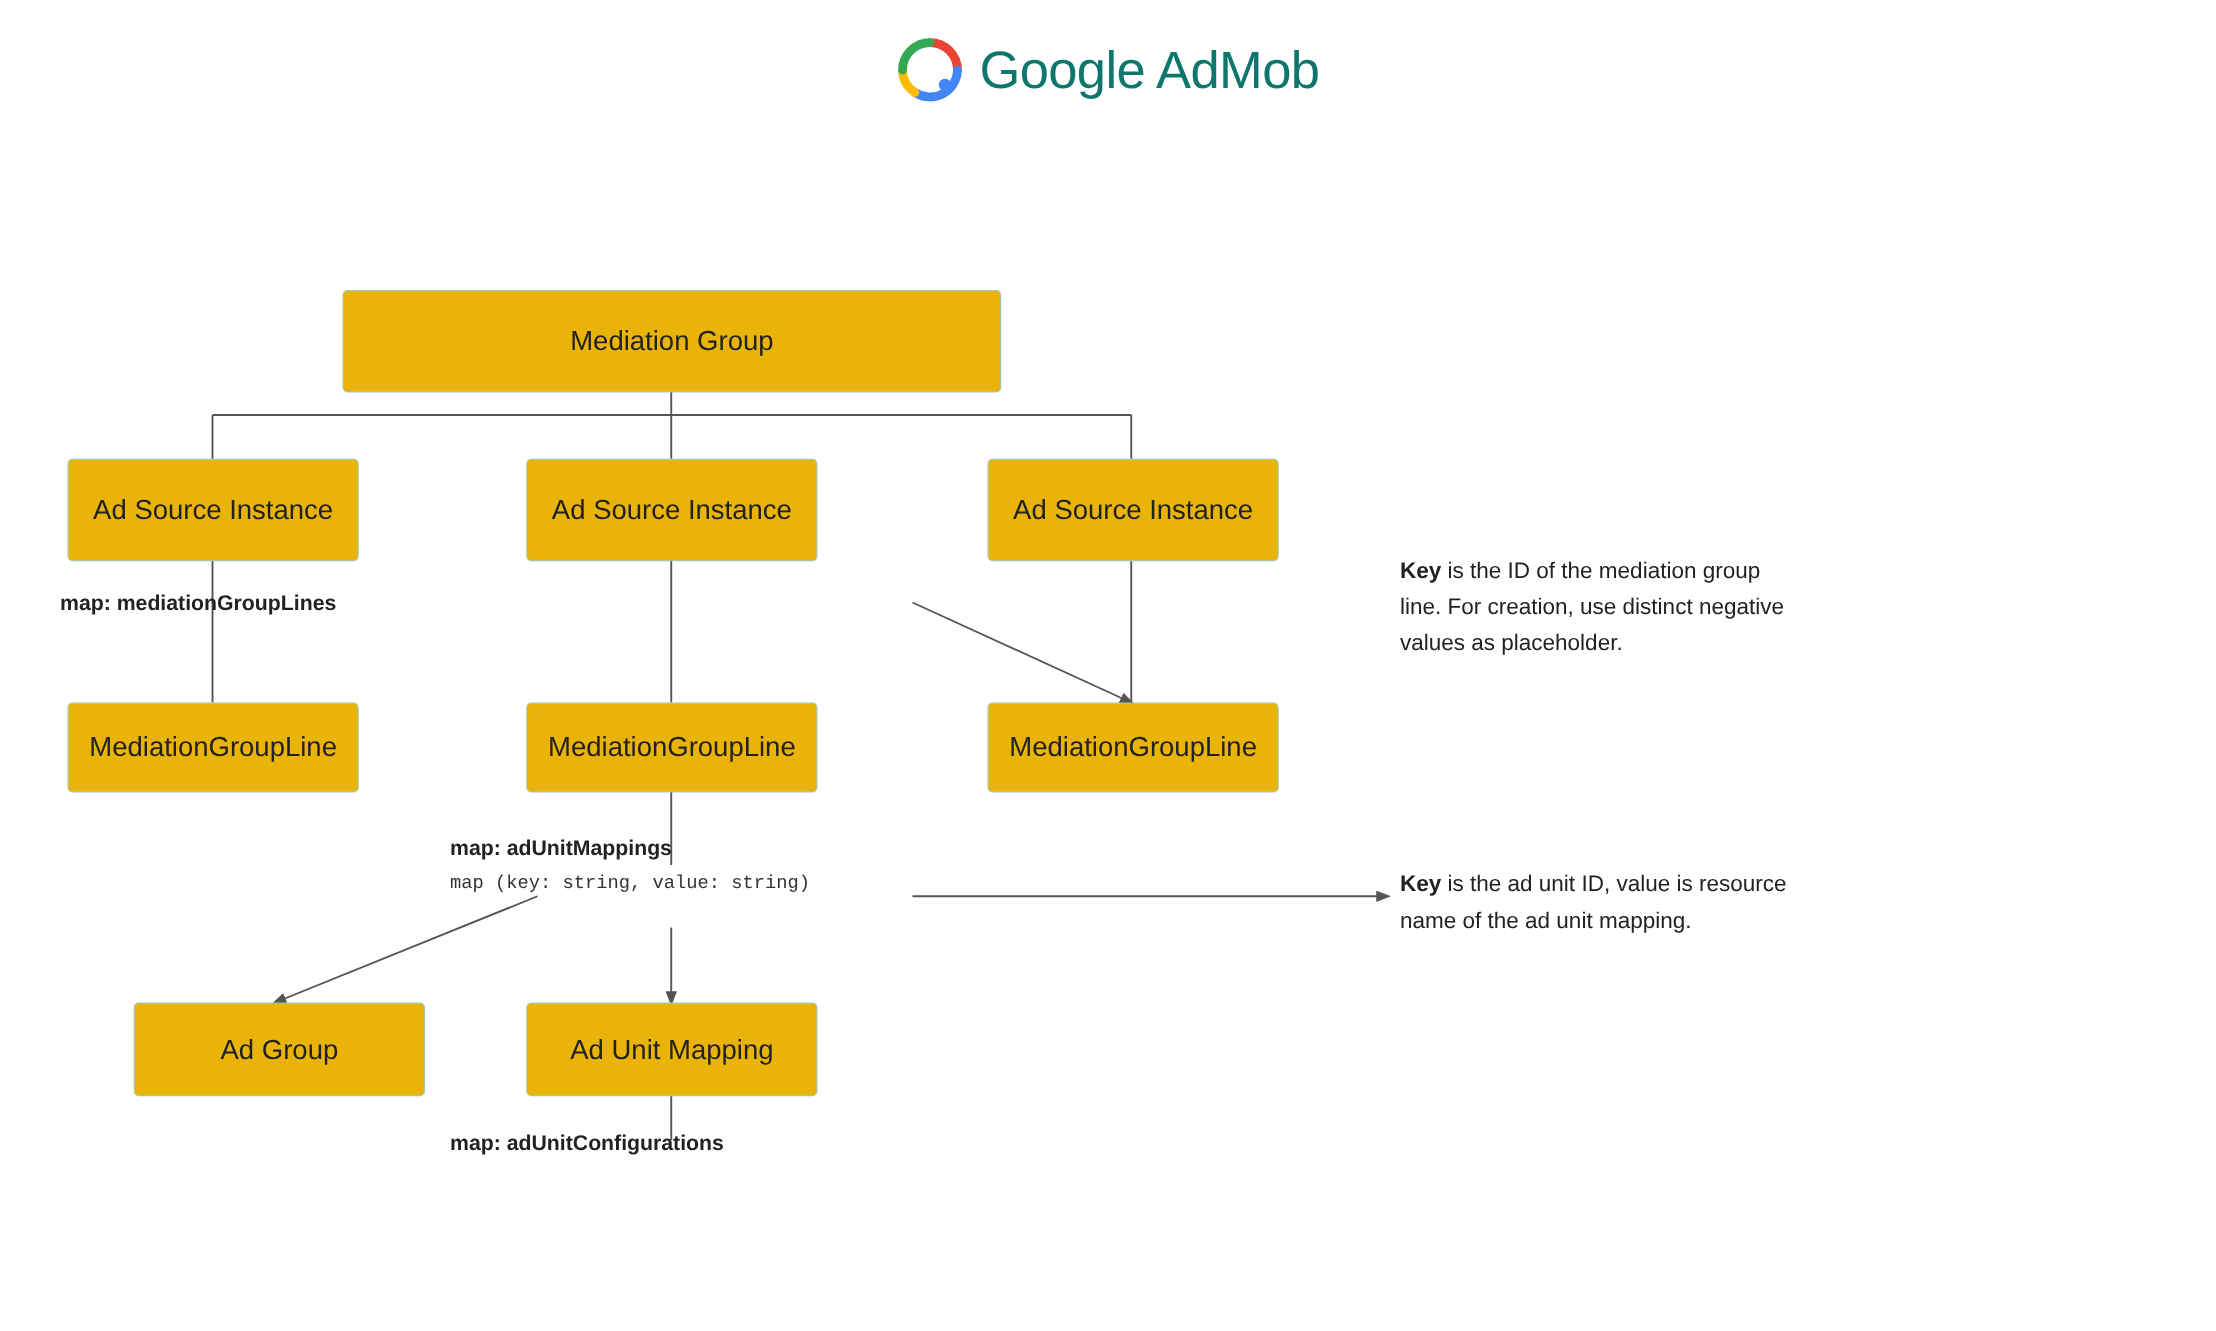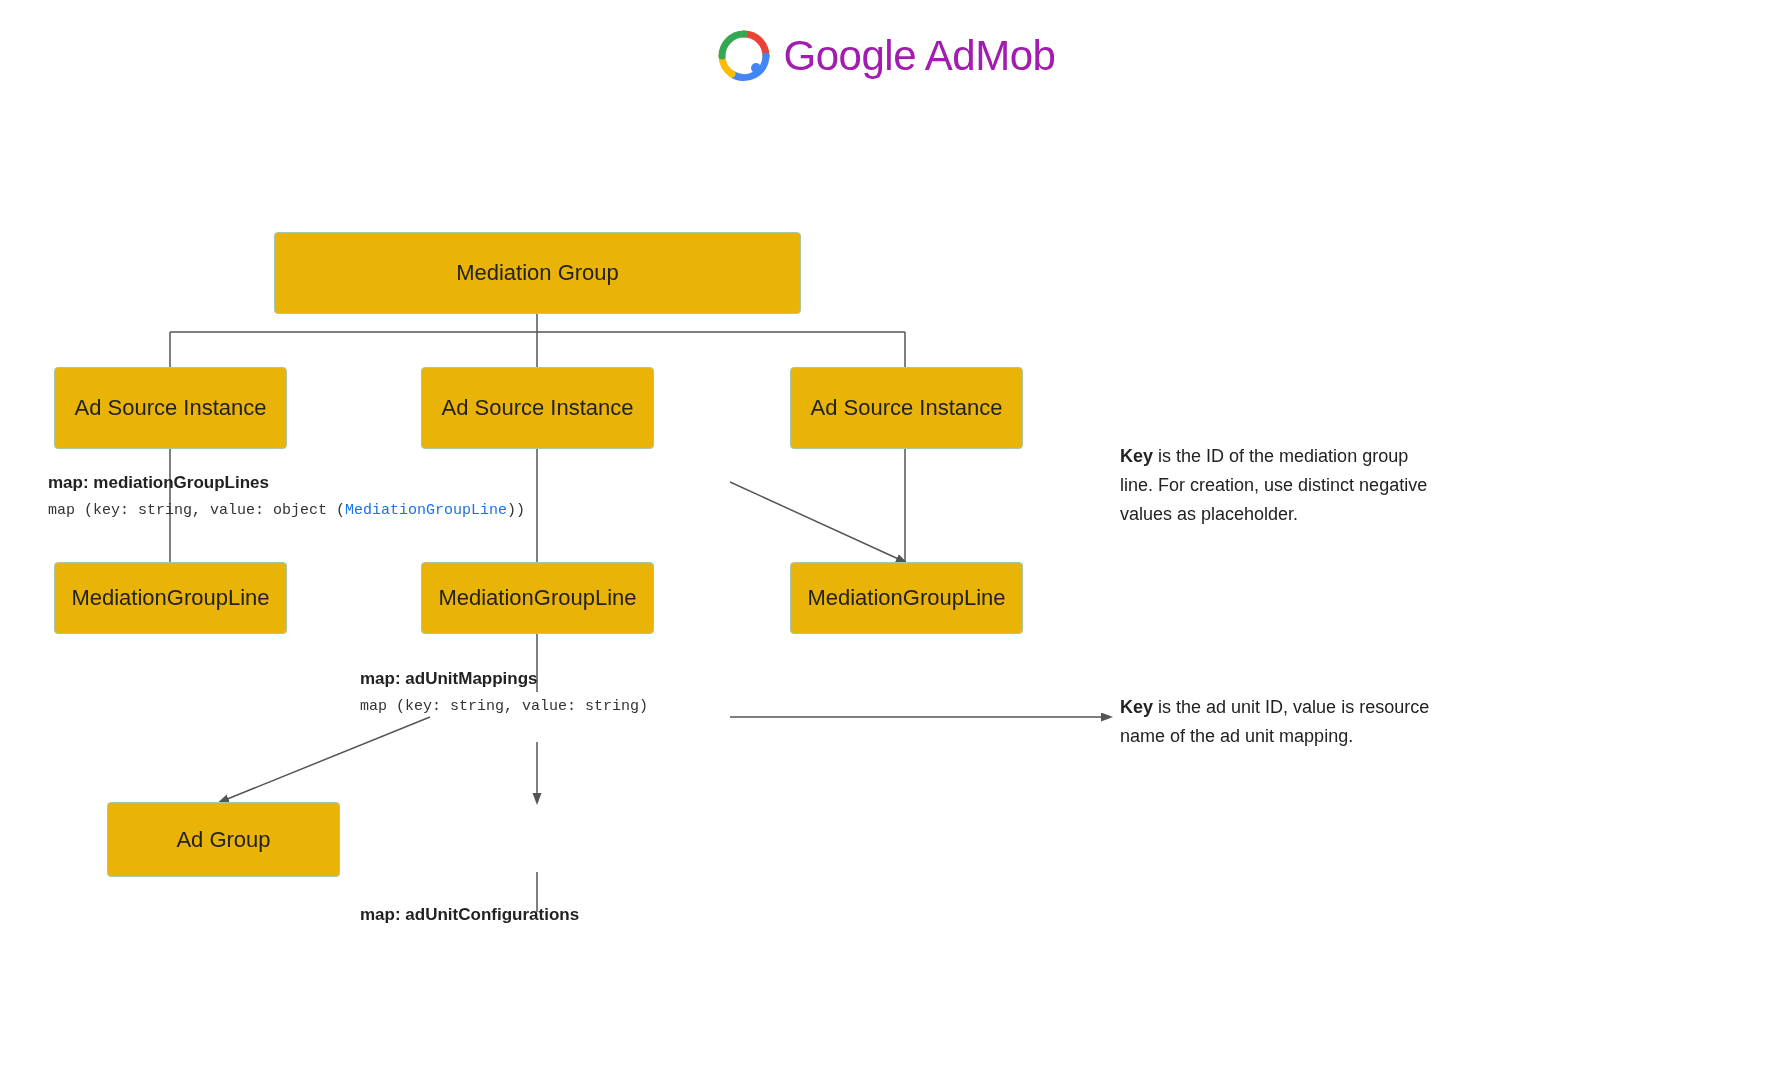--- a/index.html
+++ b/index.html
@@ -20,21 +20,21 @@
       padding: 30px 0 20px 0;
       gap: 14px;
     }
     .header-logo {
       width: 52px;
       height: 52px;
     }
     .header-title {
       font-size: 42px;
       font-weight: 400;
-      color: #a21caf;
+      color: #0f766e;
       letter-spacing: -0.5px;
     }
 
     
     .diagram-area {
       position: relative;
       width: 1773px;
       height: 980px;
     }
 
@@ -152,23 +152,20 @@
   <div class="box" style="left: 421px; top: 265px; width: 233px; height: 82px;">
     <span>Ad Source Instance</span>
   </div>
 
   <div class="box" style="left: 790px; top: 265px; width: 233px; height: 82px;">
     <span>Ad Source Instance</span>
   </div>
 
   <div class="annotation" style="left: 48px; top: 368px;">
     <div><strong>map: mediationGroupLines</strong></div>
-    <div>
-      <span class="code">map (key: string, value: object (</span><span class="code-blue">MediationGroupLine</span><span class="code">))</span>
-    </div>
   </div>
 
   <div class="annotation" style="left: 1120px; top: 340px; max-width: 320px; font-size: 18px; line-height: 1.6;">
     <span><strong>Key</strong><span> is the ID of the mediation group line. For creation, use distinct negative values as placeholder.</span></span>
   </div>
 
   <div class="box" style="left: 54px; top: 460px; width: 233px; height: 72px;">
     <span>MediationGroupLine</span>
   </div>
 
@@ -188,18 +185,21 @@
   </div>
 
   <div class="annotation" style="left: 1120px; top: 591px; max-width: 320px; font-size: 18px; line-height: 1.6;">
     <span><strong>Key</strong><span> is the ad unit ID, value is resource name of the ad unit mapping.</span></span>
   </div>
 
   <div class="box" style="left: 107px; top: 700px; width: 233px; height: 75px;">
     <span>Ad Group</span>
   </div>
 
+  <div class="box" style="left: 421px; top: 700px; width: 233px; height: 75px;">
+    <span>Ad Unit Mapping</span>
+  </div>
 
   <div class="annotation" style="left: 360px; top: 800px;">
     <div><strong>map: adUnitConfigurations</strong></div>
   </div>
 
 </div>
 
 </body></html>

